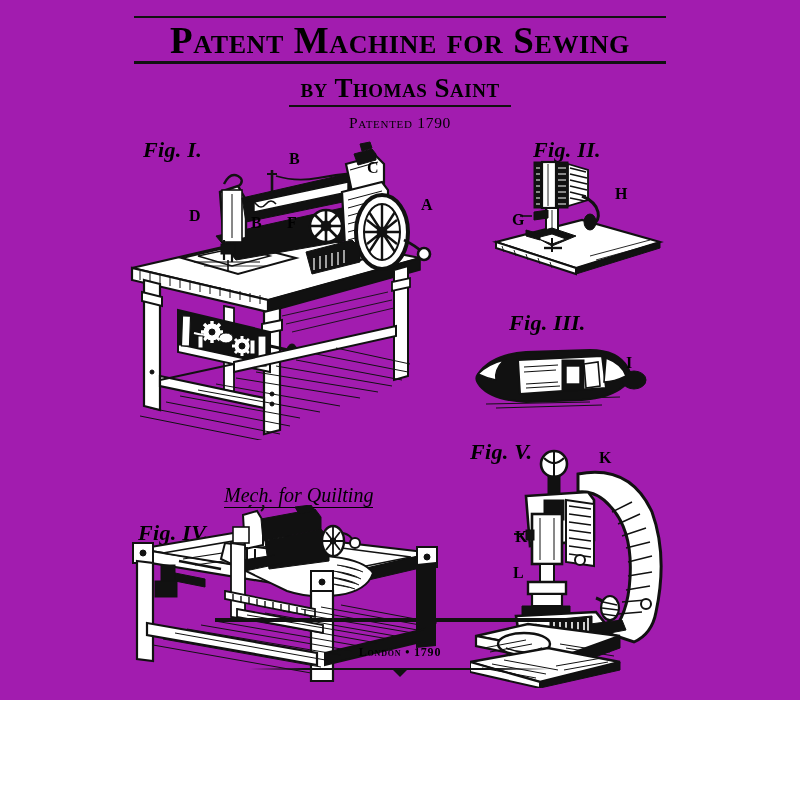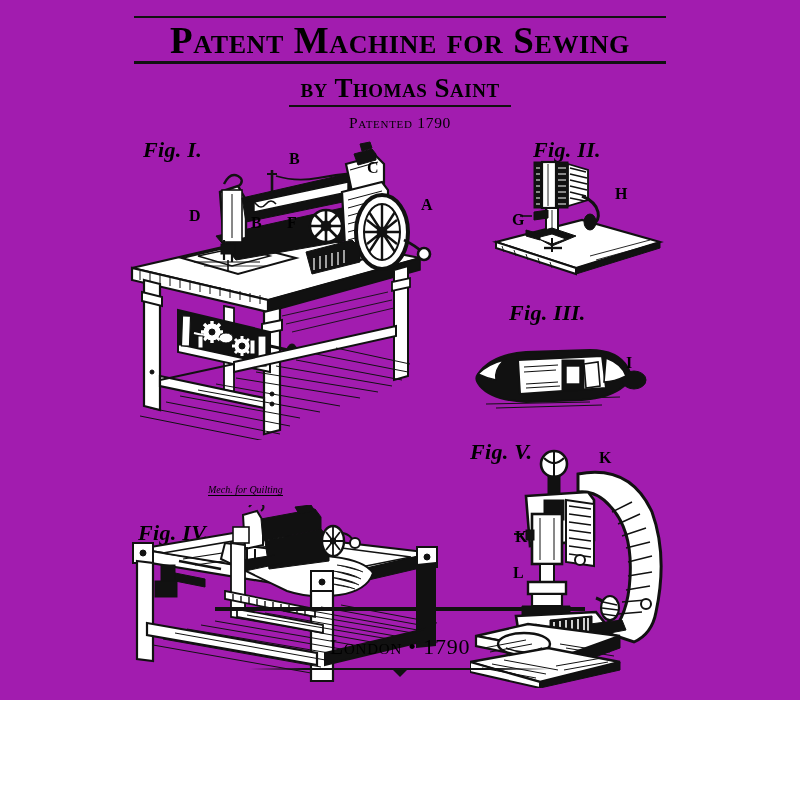--- a/index.html
+++ b/index.html
@@ -39,35 +39,35 @@
   }
 
   
   .ftr{position:absolute;left:0;bottom:0;width:800px;text-align:center;}
   .rule-spec{width:370px;height:2px;background:#111;margin:0 auto;}
   .spec{
     font-size:25px;font-weight:bold;font-variant:small-caps;
     letter-spacing:0.6px;margin:7px 0 6px 0;
   }
   .london{
-    font-size:22px;font-weight:normal;font-variant:small-caps;
+    font-size:12px;font-weight:bold;font-variant:small-caps;
     letter-spacing:0.8px;margin-top:23px;
   }
   .orn{position:relative;width:300px;height:14px;margin:4px auto 22px auto;}
   .orn .bar{position:absolute;left:0;top:4px;width:300px;height:2px;
     background:linear-gradient(90deg,rgba(17,17,17,0) 0%,#111 18%,#111 82%,rgba(17,17,17,0) 100%);}
   .orn .tri{position:absolute;left:50%;top:4px;margin-left:-9px;
     width:0;height:0;border-left:9px solid transparent;border-right:9px solid transparent;
     border-top:9px solid #111;}
 
   
   .figlab{position:absolute;font-style:italic;font-weight:bold;
     font-size:22px;letter-spacing:0.3px;white-space:nowrap;}
-  .subcap{position:absolute;font-style:italic;font-size:10px;
-    white-space:nowrap;border-bottom:1px solid #000;padding-bottom:0px;}
+  .subcap{position:absolute;font-style:italic;font-size:20px;
+    white-space:nowrap;border-bottom:1px solid #000;padding-bottom:0px;margin-left:16px;}
 
   
   .plab{position:absolute;font-weight:bold;font-size:16px;
     font-family:"Liberation Serif","DejaVu Serif",serif;line-height:1;}
 
   .fig{position:absolute;}
   svg{display:block;}
 </style>
 </head>
 <body>
@@ -255,21 +255,21 @@
       <path d="M36 70 L50 74 L50 80 L36 76 Z" fill="#111"></path>
       <path d="M62 78 L62 92" stroke="#111" stroke-width="2"></path>
       <path d="M54 88 L72 88" stroke="#111" stroke-width="2.4"></path>
     </g>
   </svg>
   </div>
 
   <div class="plab" style="left:615px;top:186px;">H</div>
   <div class="plab" style="left:512px;top:212px;">G</div>
 
-  <div class="figlab" style="left:509px;top:300px;text-align:center;">Fig. III.</div>
+  <div class="figlab" style="left:509px;top:310px;text-align:center;">Fig. III.</div>
 
   <div class="fig" style="left:470px;top:340px;">
   <svg width="180" height="70" viewBox="0 0 180 70" xmlns="http://www.w3.org/2000/svg">
     <g fill="#111" stroke="#111">
 
       <path d="M8 34 q14 -20 48 -22 L120 10 q28 0 38 18 q6 10 -4 18 q-14 12 -42 14 L56 62 q-34 -2 -46 -16 q-6 -7 -2 -12 Z" fill="#111" stroke="#111" stroke-width="2"></path>
 
       <path d="M48 20 L132 16 L136 48 L50 54 Z" fill="#fff" stroke="#111" stroke-width="2"></path>
 
       <rect x="92" y="20" width="22" height="30" fill="#111"></rect>

